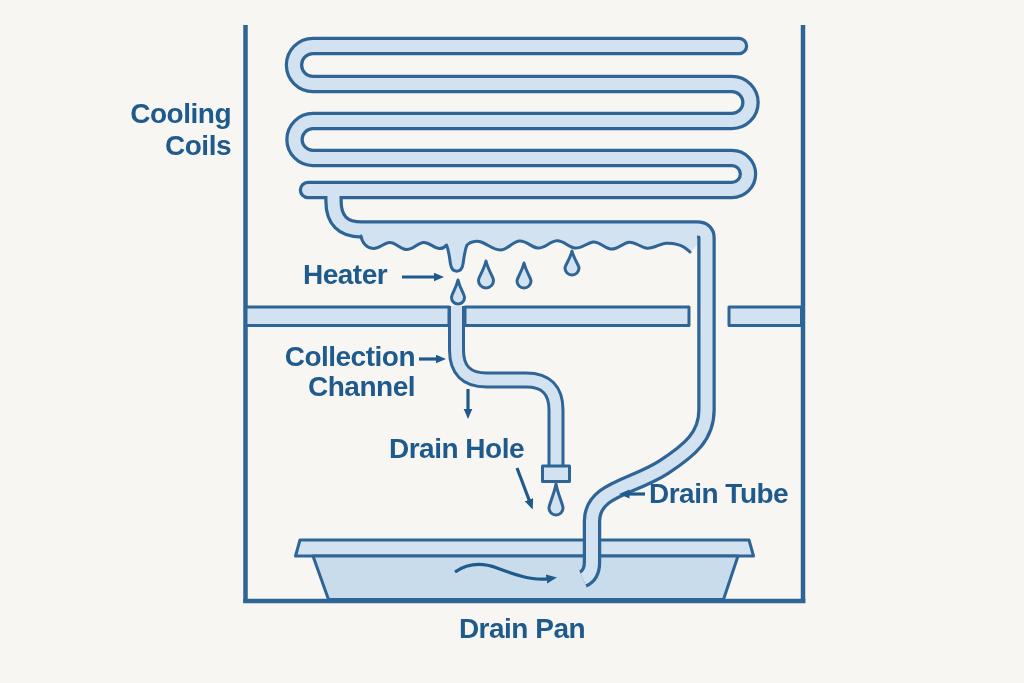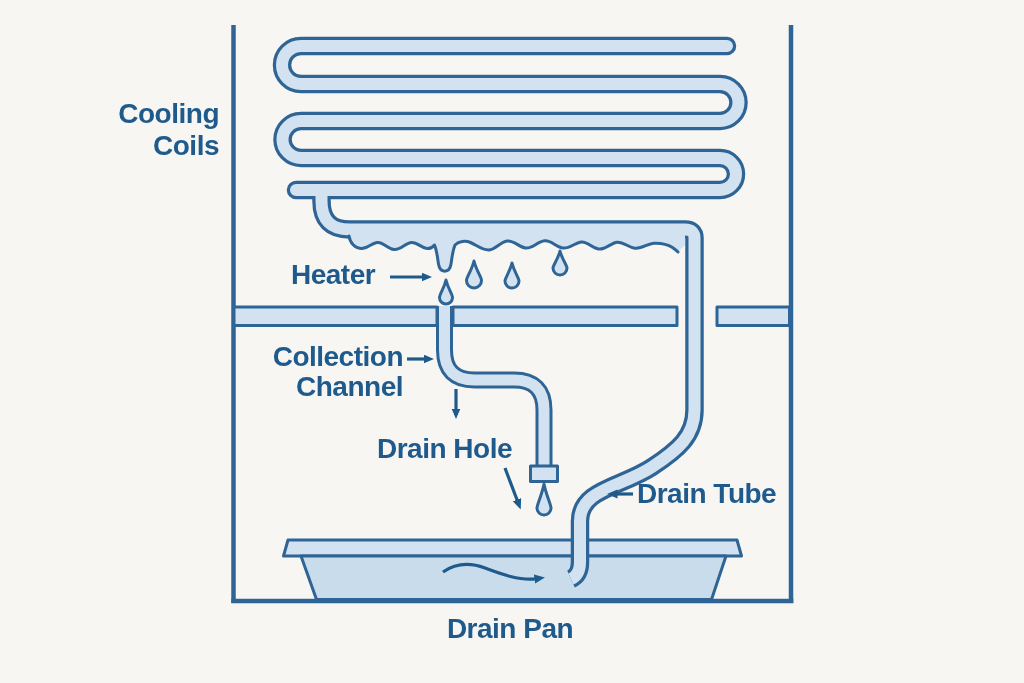--- a/index.html
+++ b/index.html
@@ -1,16 +1,16 @@
 <!DOCTYPE html>
 <html style="--outline: #2e6596; --fill_light: #d3e2f0; --pan_fill: #c9dcec; --text: #1e5a8c; --background: #f8f6f3;"><head>
 <meta charset="utf-8">
 <style>
   html,body{margin:0;padding:0;background:var(--background,#f8f6f3);}
-  .stage{width:900px;height:683px;position:relative;overflow:hidden;background:var(--background,#f8f6f3);}
+  .stage{width:900px;height:683px;position:relative;overflow:hidden;background:var(--background,#f8f6f3);padding-left:12px;}
   svg{display:block;}
   .wall{stroke:var(--outline);stroke-width:4.5;fill:none;stroke-linecap:butt;}
   .shape{fill:var(--fill_light);stroke:var(--outline);stroke-width:3;stroke-linejoin:round;}
   .pan{fill:var(--pan_fill);stroke:var(--outline);stroke-width:3;stroke-linejoin:round;}
   .coil-dark{stroke:var(--outline);stroke-width:18.5;fill:none;stroke-linecap:round;stroke-linejoin:round;}
   .coil-light{stroke:var(--fill_light);stroke-width:12;fill:none;stroke-linecap:round;stroke-linejoin:round;}
   .pipe-dark{stroke:var(--outline);stroke-width:18.5;fill:none;stroke-linecap:butt;stroke-linejoin:round;}
   .pipe-light{stroke:var(--fill_light);stroke-width:12;fill:none;stroke-linecap:butt;stroke-linejoin:round;}
   .chan-dark{stroke:var(--outline);stroke-width:17;fill:none;stroke-linecap:butt;}
   .chan-light{stroke:var(--fill_light);stroke-width:11;fill:none;stroke-linecap:butt;}

